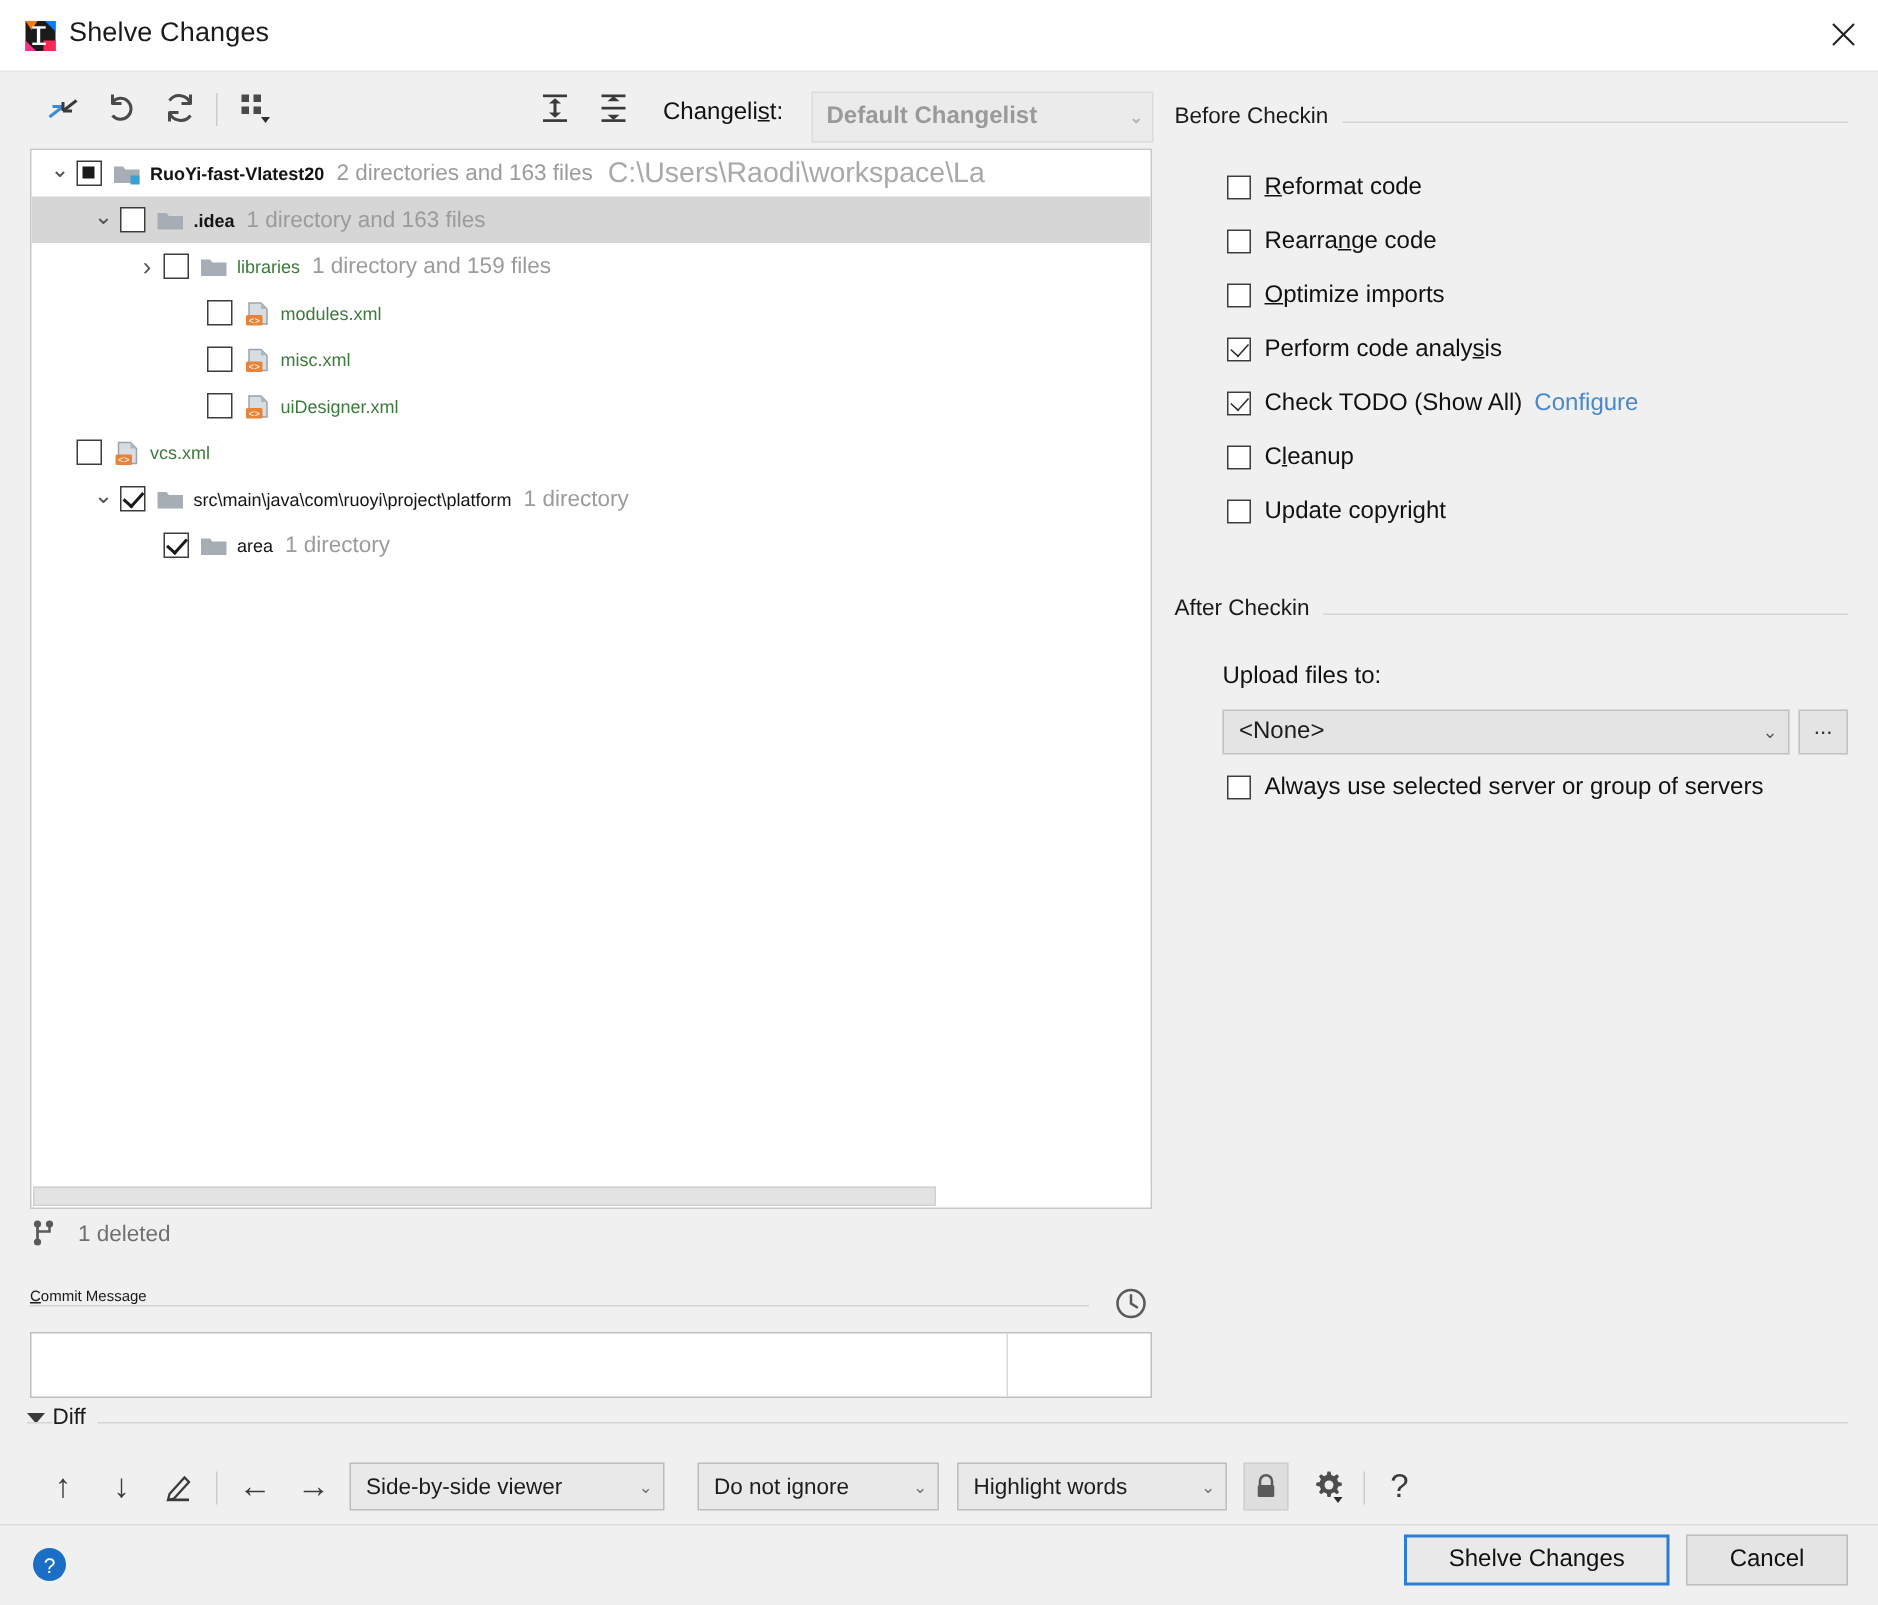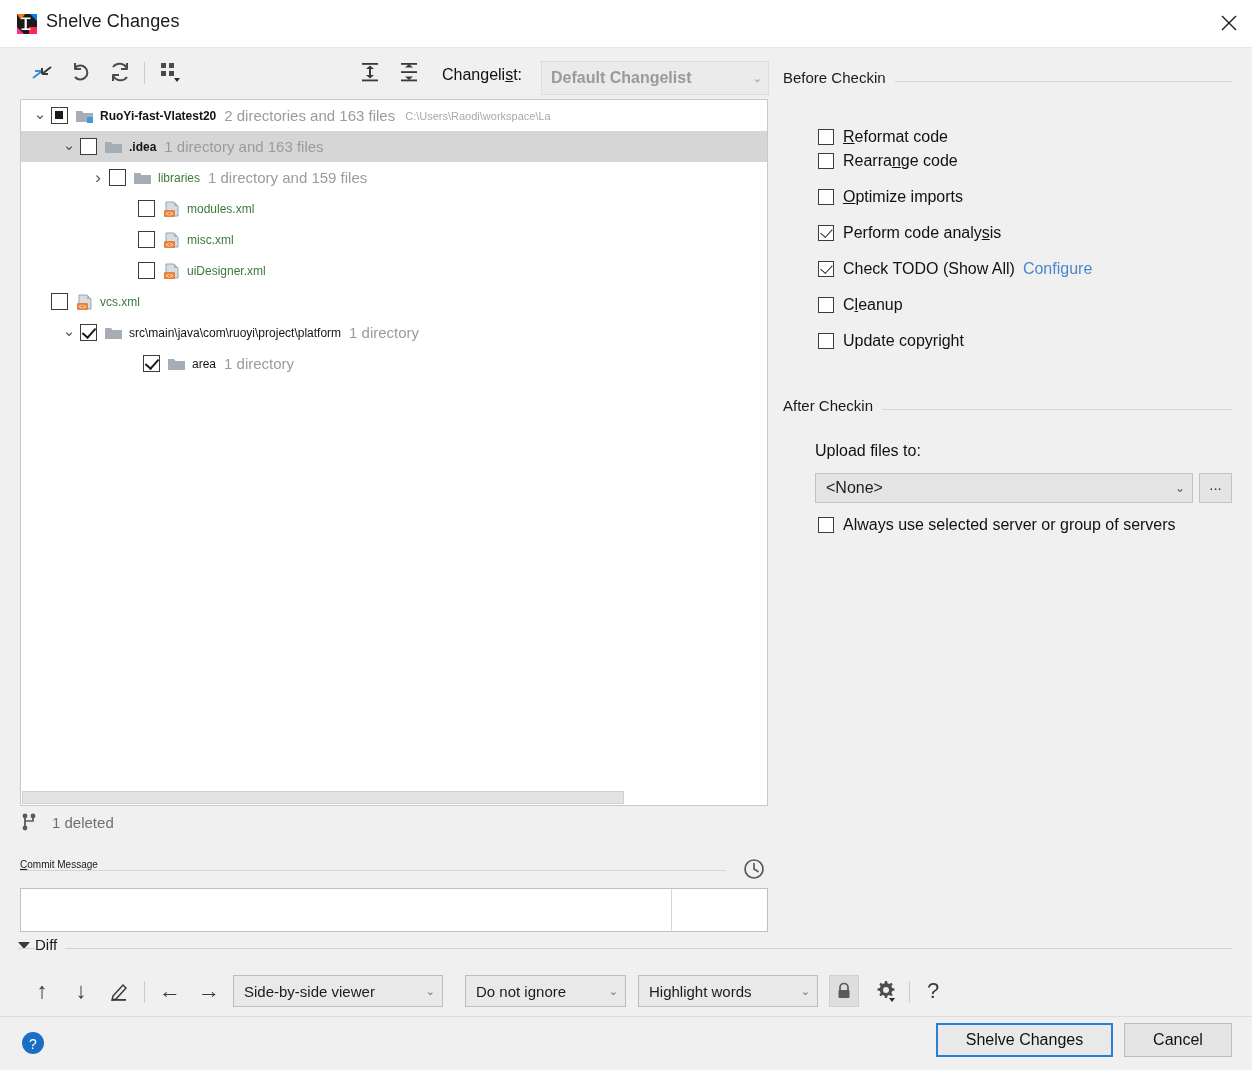--- a/index.html
+++ b/index.html
@@ -83,21 +83,21 @@
   .cbox.partial::after {
     content: ""; position: absolute; left: 2.5px; top: 2.5px; width: 8px; height: 8px;
     background: #1a1a1a;
   }
   .ficon { width: 19px; min-width: 19px; height: 16px; margin-right: 6px; position: relative; }
   .tname { font-size: 12px; }
   .tname.green { color: #3b7a3b; }
   .tname.dark { color: #141414; }
   .tname.bold { font-weight: bold; }
   .tmeta { font-size: 15px; color: #9b9b9b; margin-left: 8px; }
-  .tpath { font-size: 11px; color: #a9a9a9; margin-left: 10px; }
+  .tpath { font-size: 19px; color: #a9a9a9; margin-left: 10px; }
 
   .hscroll {
     position: absolute; left: 1px; bottom: 1px; height: 15px; width: 745px;
     background: #ffffff;
   }
   .hthumb {
     position: absolute; left: 0px; top: 2px; height: 13px; width: 602px;
     background: #e3e3e3; border: 1px solid #d0d0d0;
   }
 
@@ -357,21 +357,21 @@
         </div>
         <div class="trow" style="padding-left: 37px;">
           <span class="twist" style="font-size: 15px; padding-bottom: 5px;">⌄</span>
           <span class="cbox checked"></span>
           <span class="ficon"><svg width="19" height="16" viewBox="0 0 19 16">
               <path d="M1 3 L7 3 L8.6 5 L18 5 L18 14 L1 14 Z" fill="#a6adb4"></path>
             </svg></span>
           <span class="tname dark">src\main\java\com\ruoyi\project\platform</span>
           <span class="tmeta">1 directory</span>
         </div>
-        <div class="trow" style="padding-left: 100px;">
+        <div class="trow" style="padding-left: 66px;">
           <span class="twist"></span>
           <span class="cbox checked"></span>
           <span class="ficon"><svg width="19" height="16" viewBox="0 0 19 16">
               <path d="M1 3 L7 3 L8.6 5 L18 5 L18 14 L1 14 Z" fill="#a6adb4"></path>
             </svg></span>
           <span class="tname dark">area</span>
           <span class="tmeta">1 directory</span>
         </div>
       </div>
     <div class="hscroll">
@@ -459,21 +459,21 @@
     <div class="dt-sep" style="left:909px"></div>
     <div class="dt-ico" style="left:915px;font-size:22px;color:#3a3a3a;">?</div>
   </div>
 
   <div class="grp-header" style="left:783px; top:72px; width:449px;">
     <span class="grp-title">Before Checkin</span>
     <div class="grp-line"></div>
   </div>
 
   <div id="before-checkin-list">
-      <div class="chk-row" style="left: 818px; top: 126px;">
+      <div class="chk-row" style="left: 818px; top: 114px;">
         <span class="chk-box"></span>
         <span class="chk-label"><u>R</u>eformat code</span>
       </div>
       <div class="chk-row" style="left: 818px; top: 150px;">
         <span class="chk-box"></span>
         <span class="chk-label">Rearra<u>n</u>ge code</span>
       </div>
       <div class="chk-row" style="left: 818px; top: 186px;">
         <span class="chk-box"></span>
         <span class="chk-label"><u>O</u>ptimize imports</span>

